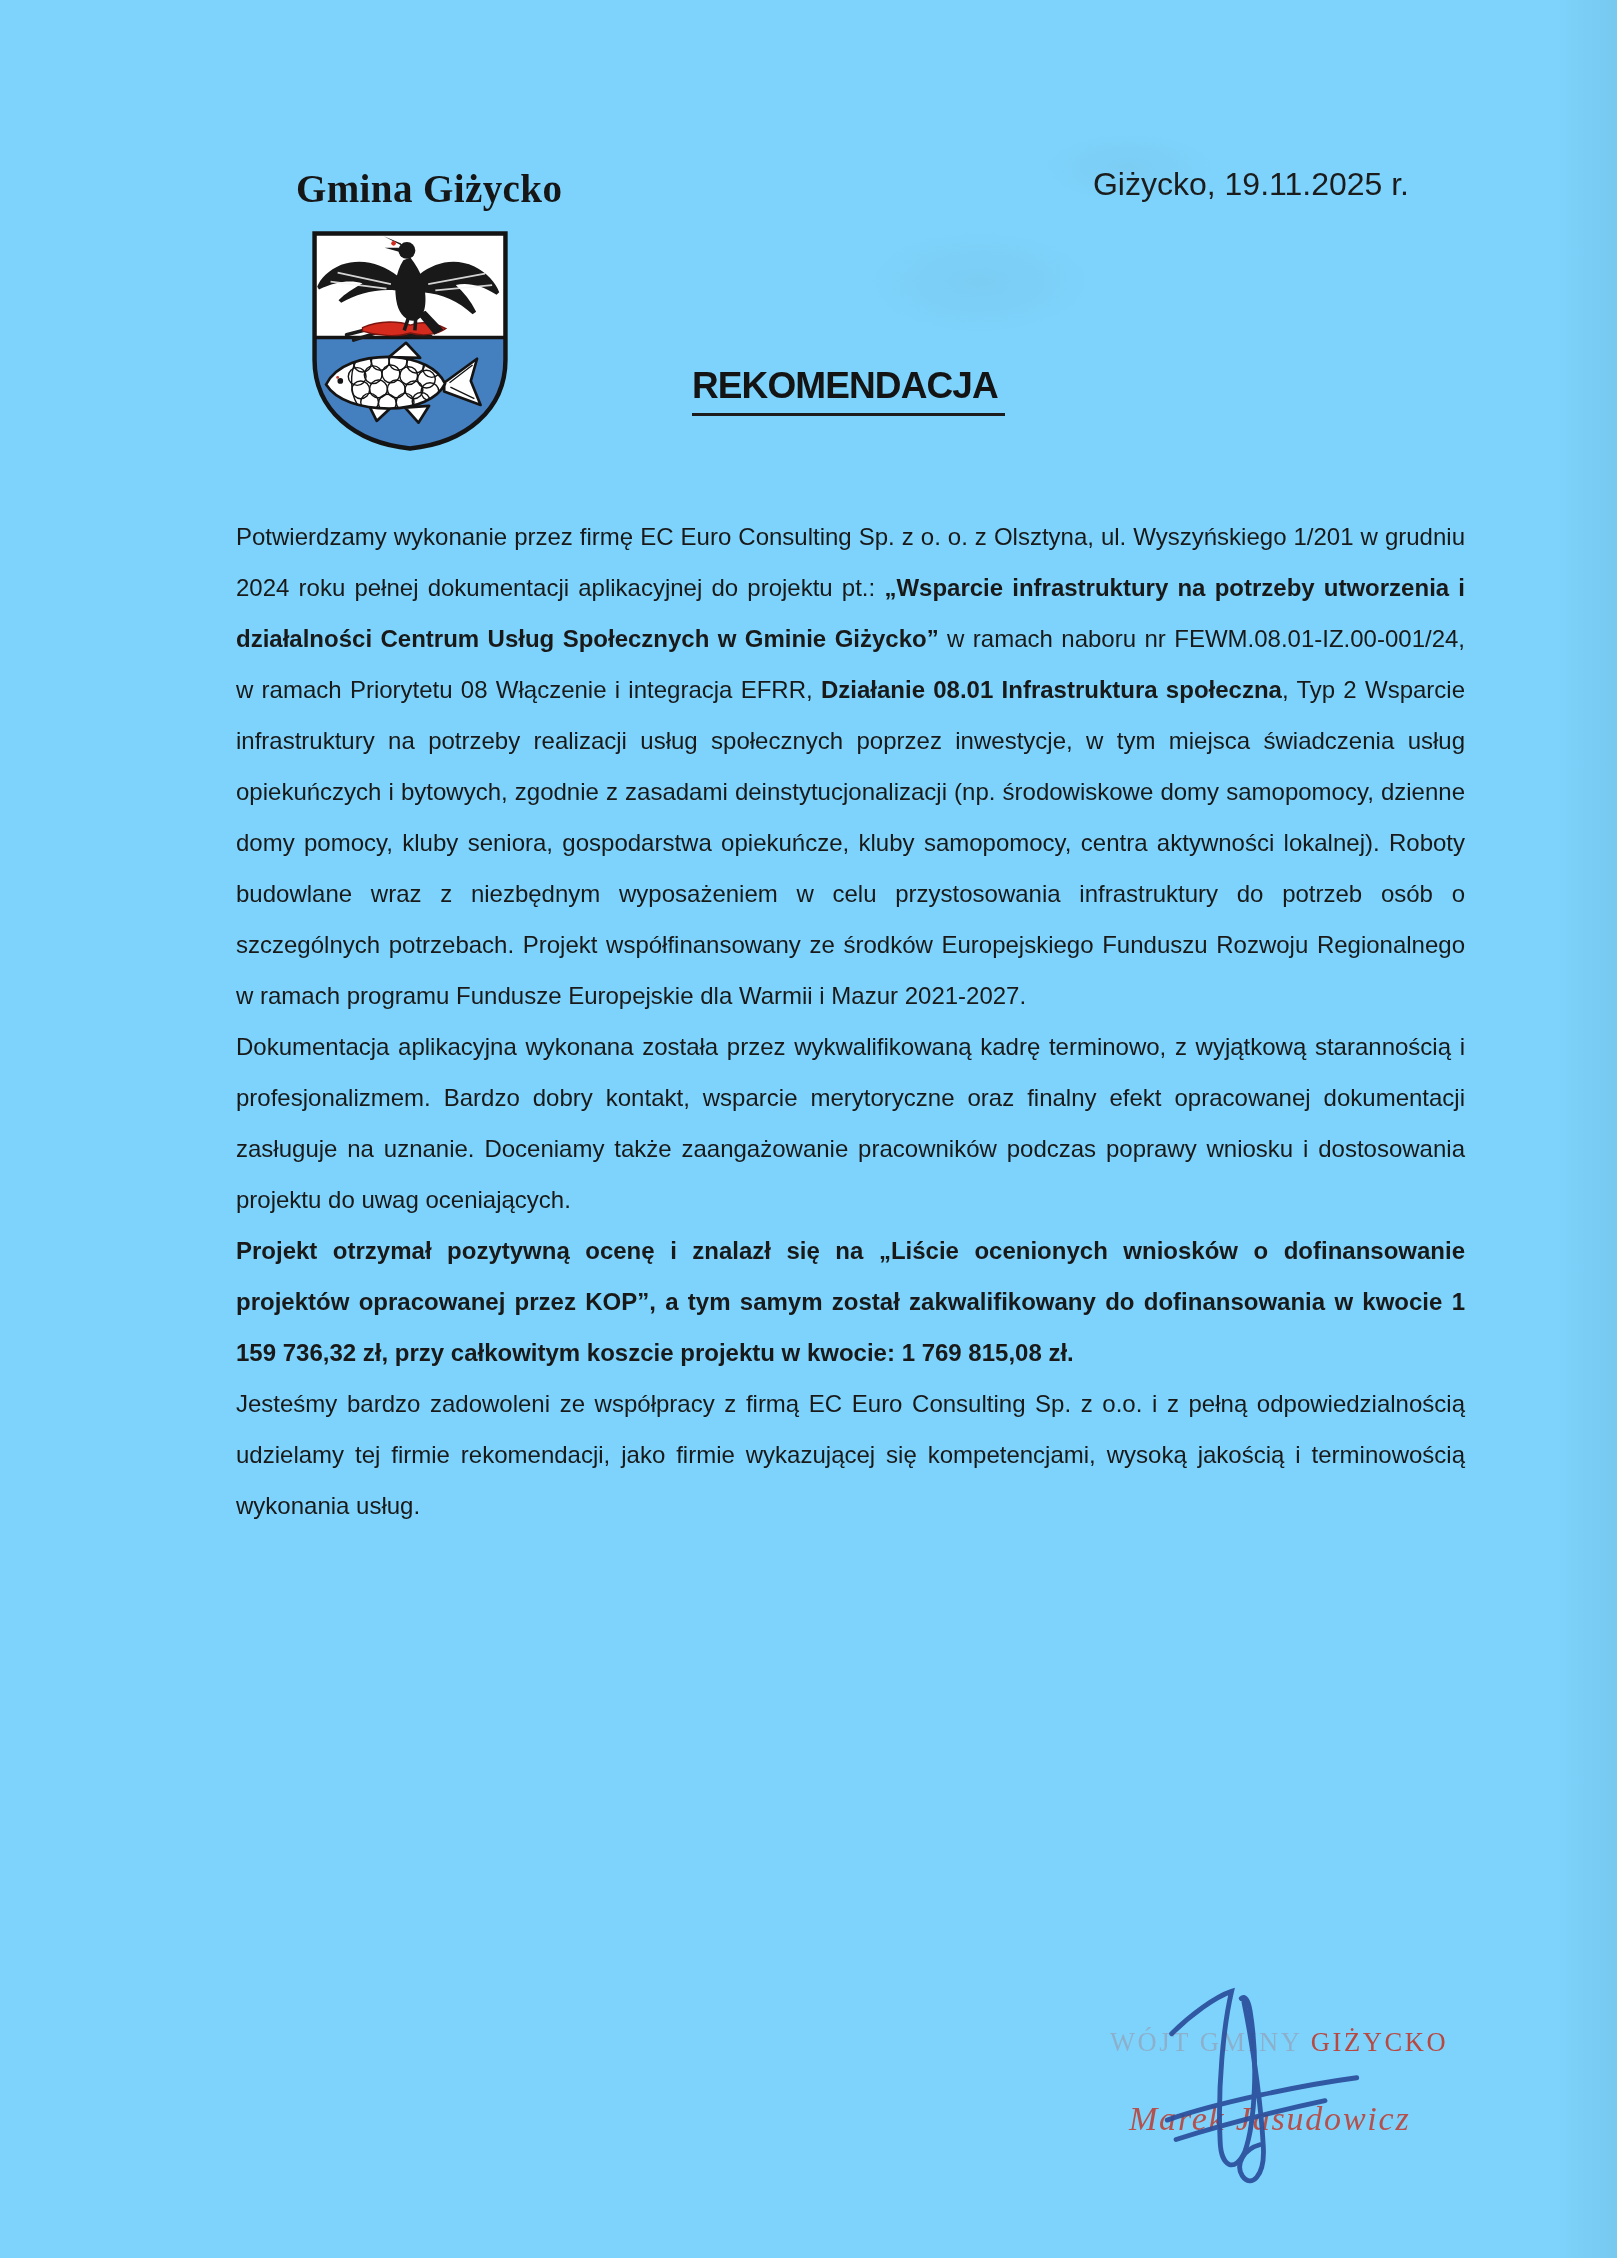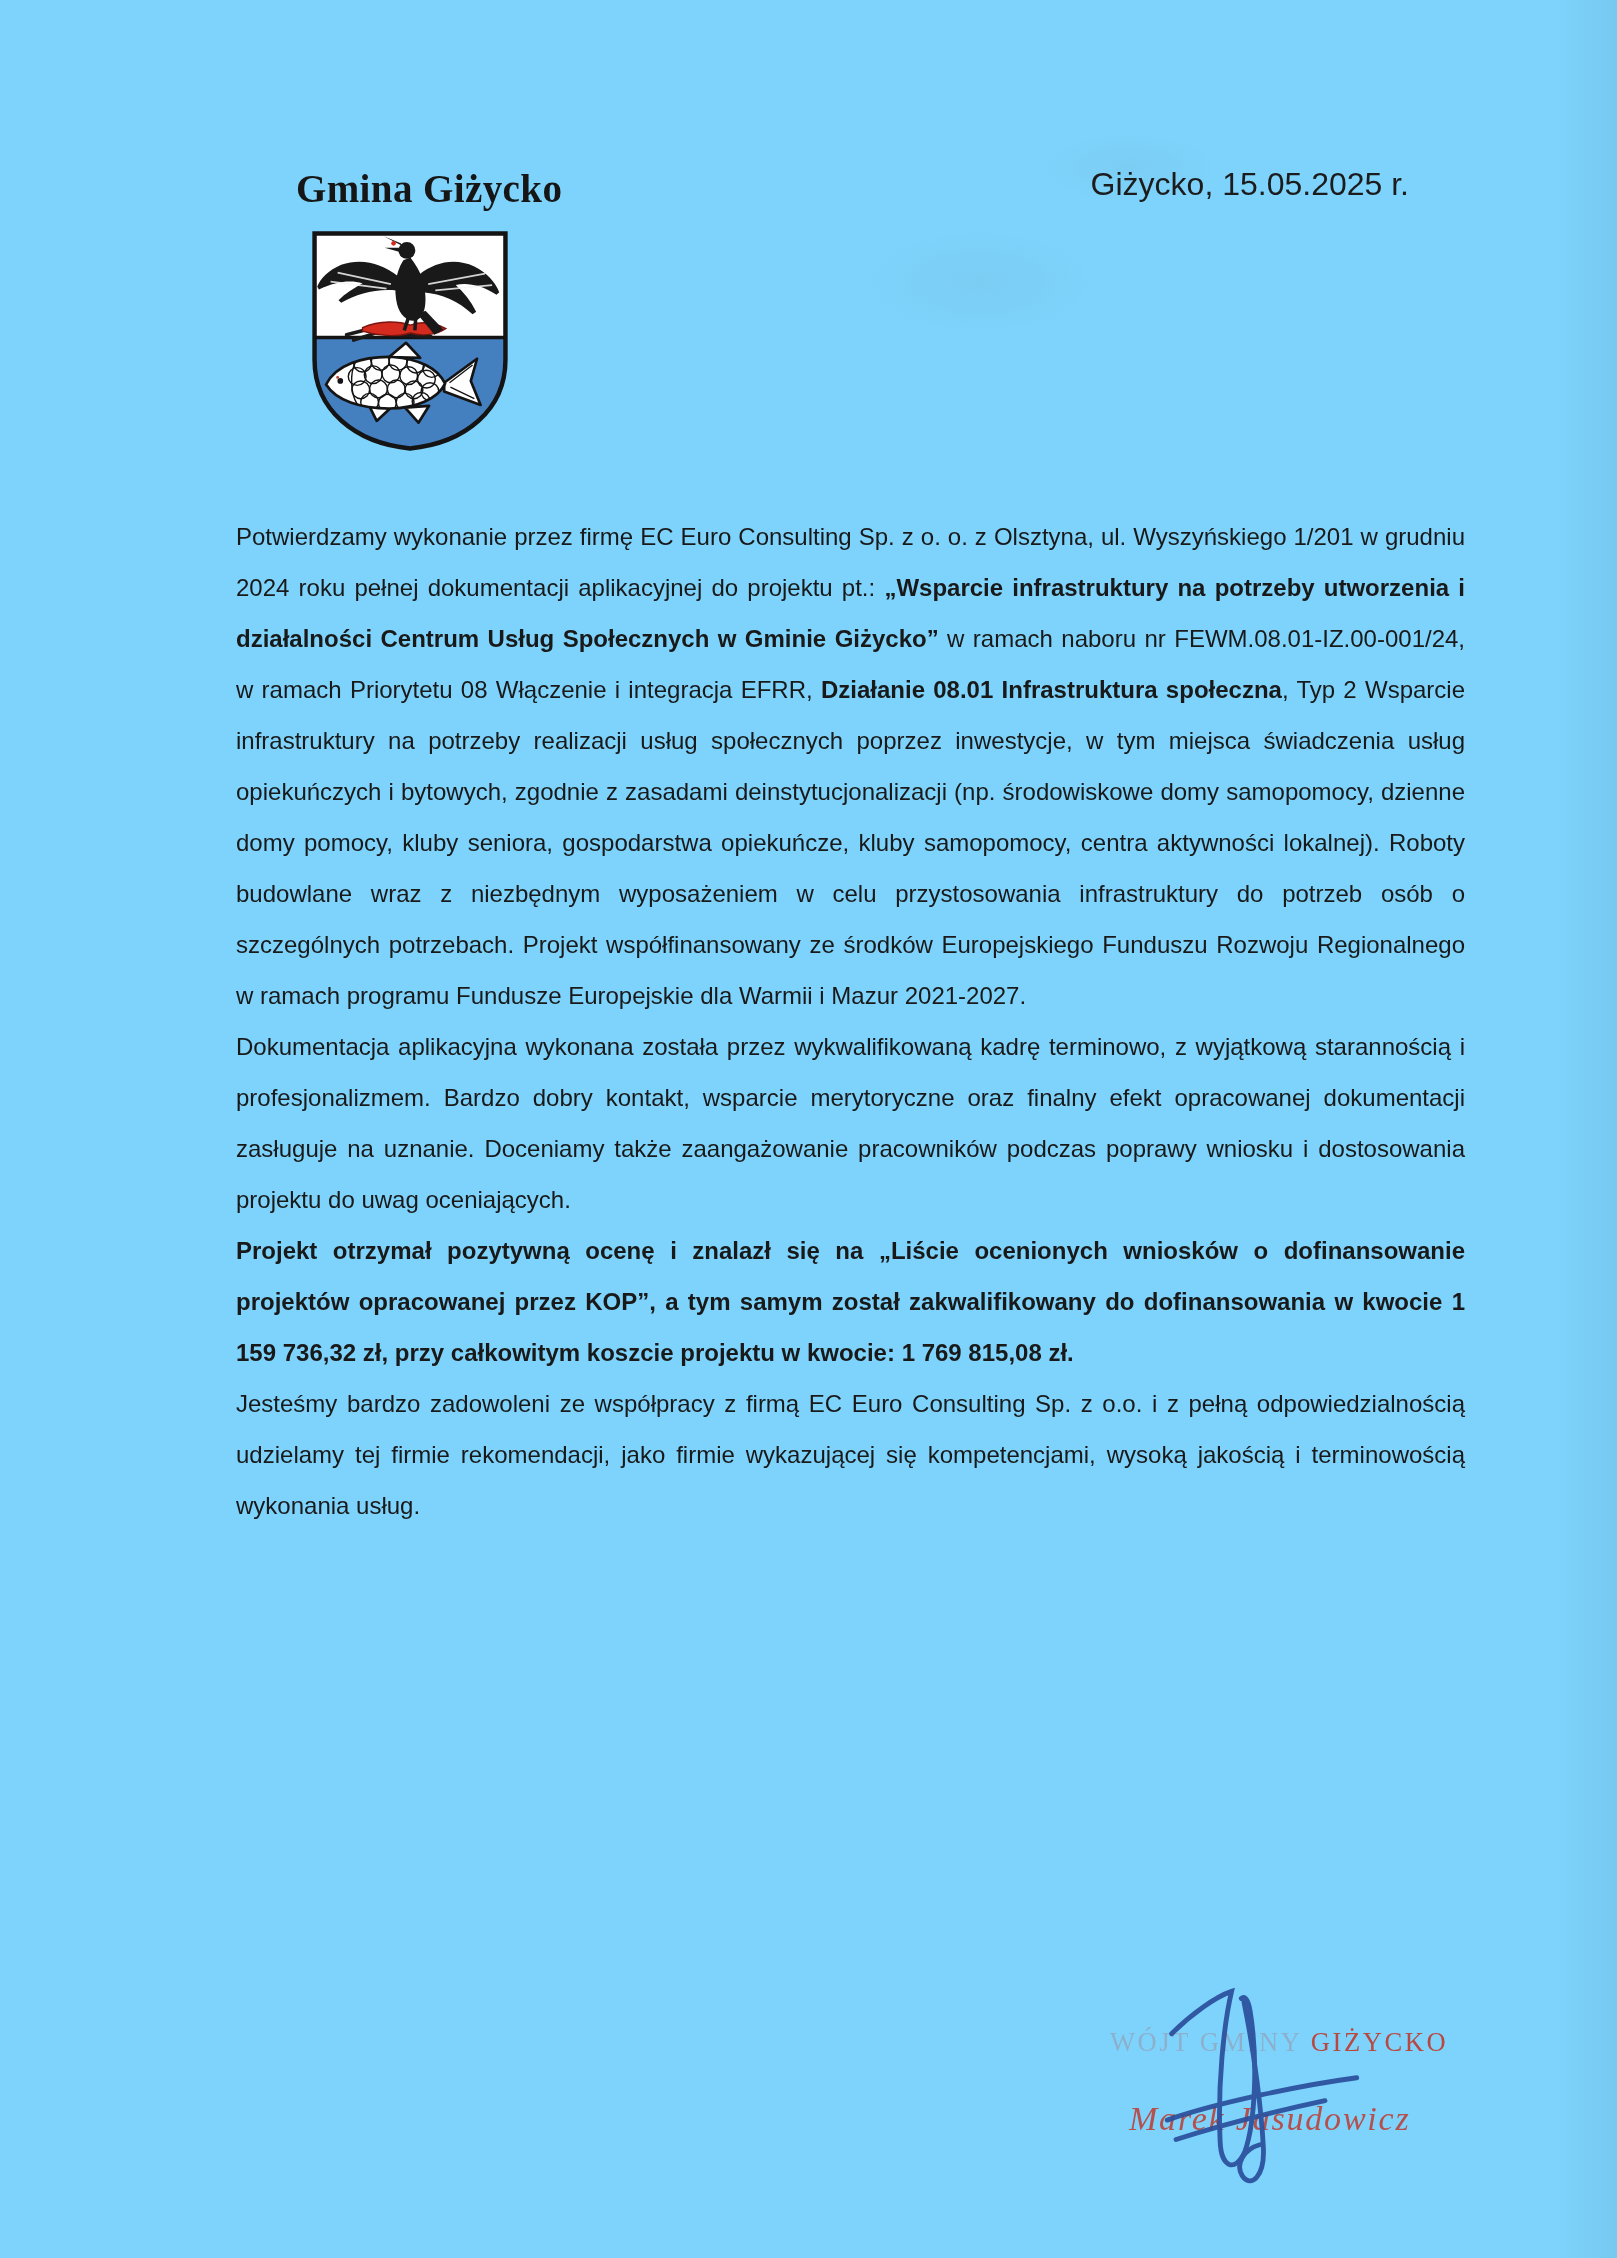--- a/index.html
+++ b/index.html
@@ -78,21 +78,21 @@
 <body>
 
 <div class="page">
 
   <div class="scan-shade"></div>
   <div class="smudge" style="left:865px;top:229px;width:229px;height:106px;"></div>
   <div class="smudge" style="left:1041px;top:132px;width:176px;height:71px;"></div>
 
   <div class="sender">Gmina Giżycko</div>
 
-  <div class="dateline">Giżycko, 15.05.2025 r.</div>
+  <div class="dateline">Giżycko, 19.11.2025 r.</div>
 
   <svg class="coa" viewBox="0 0 223 250">
     <defs>
       <clipPath id="fishclip">
         <path d="M17,174 C28,152 58,142 92,143 C122,145 143,156 151,173 C143,190 118,201 88,201 C56,201 28,192 17,174 Z"></path>
       </clipPath>
     </defs>
 
     <g>
       <path d="M4,4 L219,4 L219,146 C219,203 173,240 111.5,246 C50,240 4,203 4,146 Z" fill="#ffffff"></path>
@@ -146,20 +146,23 @@
           <circle cx="124" cy="193" r="10"></circle>
         <path d="M50,149 C44,160 44,184 52,196"></path>
       </g>
       <circle cx="33" cy="170" r="3.2" fill="#141414"></circle>
       <circle cx="30" cy="166" r="1.6" fill="#c0392b"></circle>
     </g>
 
     <path d="M4,4 L219,4 L219,146 C219,203 173,240 111.5,246 C50,240 4,203 4,146 Z" fill="none" stroke="#141414" stroke-width="5"></path>
   </svg>
 
+  <div class="title-wrap">
+    <span class="title-text">REKOMENDACJA</span>
+  </div>
 
   <div class="doc-body">
     <p><span>Potwierdzamy wykonanie przez firmę EC Euro Consulting Sp. z o. o. z Olsztyna, ul. Wyszyńskiego 1/201 w grudniu 2024 roku pełnej dokumentacji aplikacyjnej do projektu pt.: </span><strong>„Wsparcie infrastruktury na potrzeby utworzenia i działalności Centrum Usług Społecznych w Gminie Giżycko”</strong><span> w ramach naboru nr FEWM.08.01-IZ.00-001/24, w ramach Priorytetu 08 Włączenie i integracja EFRR, </span><strong>Działanie 08.01 Infrastruktura społeczna</strong><span>, Typ 2 Wsparcie infrastruktury na potrzeby realizacji usług społecznych poprzez inwestycje, w tym miejsca świadczenia usług opiekuńczych i bytowych, zgodnie z zasadami deinstytucjonalizacji (np. środowiskowe domy samopomocy, dzienne domy pomocy, kluby seniora, gospodarstwa opiekuńcze, kluby samopomocy, centra aktywności lokalnej). Roboty budowlane wraz z niezbędnym wyposażeniem w celu przystosowania infrastruktury do potrzeb osób o szczególnych potrzebach. Projekt współfinansowany ze środków Europejskiego Funduszu Rozwoju Regionalnego w ramach programu Fundusze Europejskie dla Warmii i Mazur 2021-2027.</span></p>
     <p>Dokumentacja aplikacyjna wykonana została przez wykwalifikowaną kadrę terminowo, z wyjątkową starannością i profesjonalizmem. Bardzo dobry kontakt, wsparcie merytoryczne oraz finalny efekt opracowanej dokumentacji zasługuje na uznanie. Doceniamy także zaangażowanie pracowników podczas poprawy wniosku i dostosowania projektu do uwag oceniających.</p>
     <p class="gap bold">Projekt otrzymał pozytywną ocenę i znalazł się na „Liście ocenionych wniosków o dofinansowanie projektów opracowanej przez KOP”, a tym samym został zakwalifikowany do dofinansowania w kwocie 1 159 736,32 zł, przy całkowitym koszcie projektu w kwocie: 1 769 815,08 zł.</p>
     <p class="gap">Jesteśmy bardzo zadowoleni ze współpracy z firmą EC Euro Consulting Sp. z o.o. i z pełną odpowiedzialnością udzielamy tej firmie rekomendacji, jako firmie wykazującej się kompetencjami, wysoką jakością i terminowością wykonania usług.</p>
   </div>
 
   <div class="sig-area">
     <div class="stamp-line1"><span class="faint">WÓJT GMINY</span><span class="clear"> GIŻYCKO</span></div>

